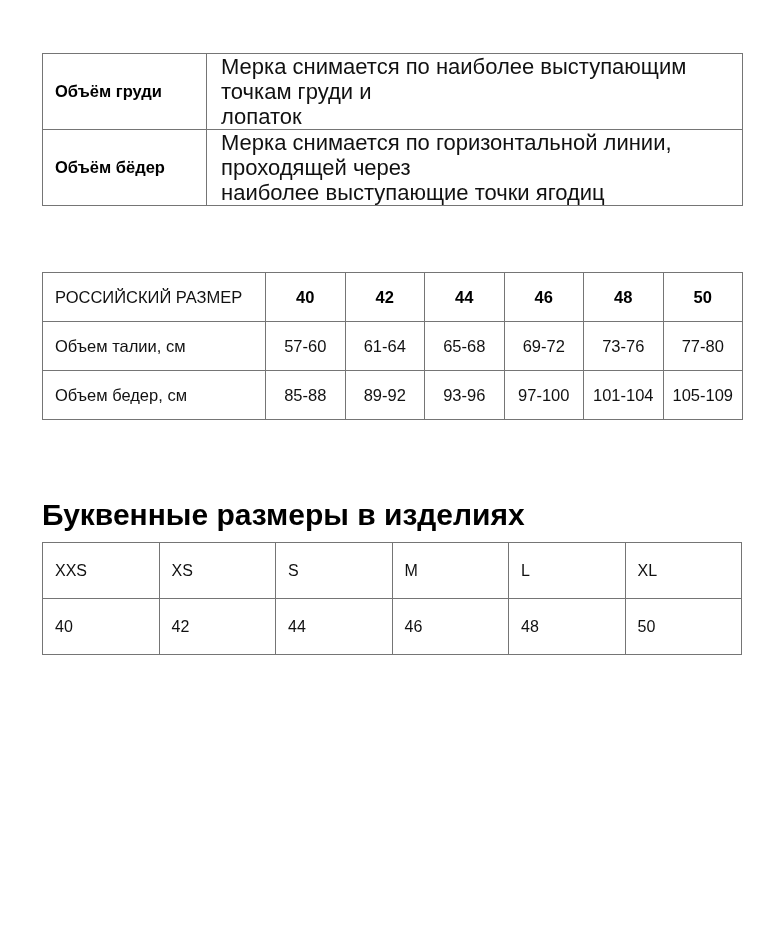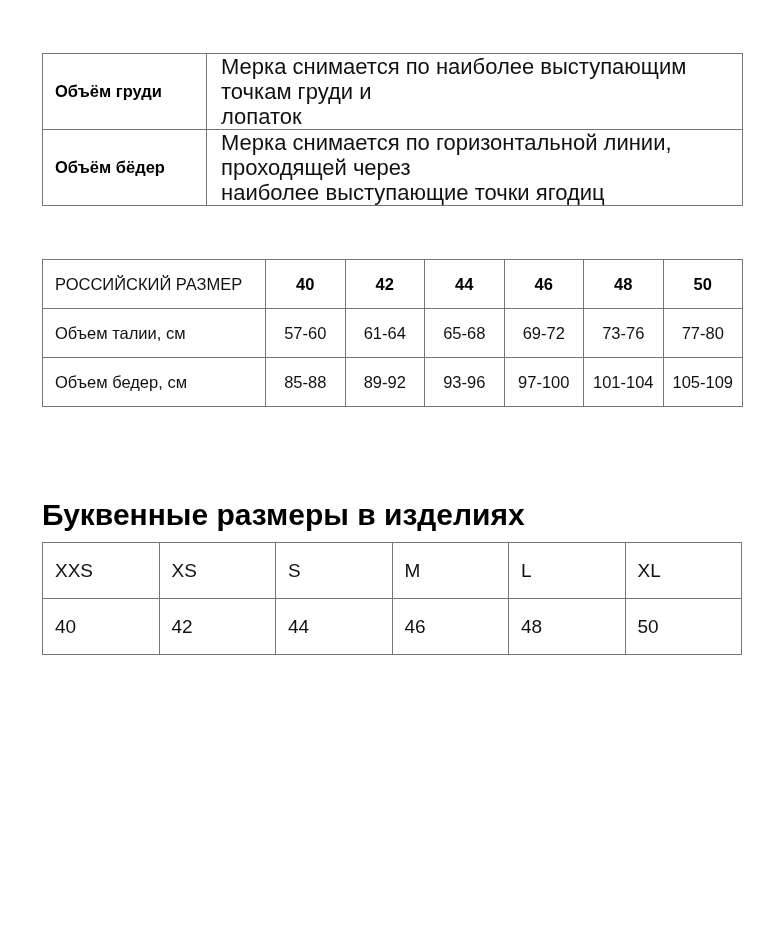--- a/index.html
+++ b/index.html
@@ -15,38 +15,38 @@
   td, th { border: 1px solid #757575; font-weight: normal; background: #ffffff; overflow: hidden; }
 
   
   .t1 { position: absolute; left: 42px; top: 53px; width: 701px; }
   .t1 td { height: 61px; vertical-align: middle; }
   .t1 .label-cell { width: 164px; font-weight: bold; font-size: 16.5px; padding-left: 12px; color: #000000; }
   .t1 .desc-cell { font-size: 22px; padding-left: 14px; padding-right: 10px; }
   .t1 .desc-line { line-height: 25px; }
 
   
-  .t2 { position: absolute; left: 42px; top: 259px; width: 701px; padding-left: 44px; }
+  .t2 { position: absolute; left: 42px; top: 272px; width: 701px; padding-left: 44px; }
   .t2 th, .t2 td { height: 49px; vertical-align: middle; font-size: 16.5px; }
   .t2 .left-cell { width: 223px; text-align: left; padding-left: 12px; }
   .t2 .num-head { font-weight: bold; text-align: center; color: #000000; }
   .t2 .val-cell { text-align: center; }
 
   
   .section-heading {
     position: absolute; left: 42px;
     font-size: 30px; font-weight: bold; color: #000000;
     line-height: 26px; white-space: nowrap;
   }
   .h-letters { top: 502px; }
   .h-shoes { top: 691px; }
 
   
   .t3 { position: absolute; left: 42px; top: 542px; width: 700px; }
-  .t3 td { height: 56px; vertical-align: middle; font-size: 19px; text-align: left; padding-left: 12px; }
+  .t3 td { height: 56px; vertical-align: middle; font-size: 16px; text-align: left; padding-left: 12px; }
 
   
   .t4 { position: absolute; left: 41px; top: 730px; width: 700px; }
   .t4 th, .t4 td { height: 46px; vertical-align: middle; font-size: 16.5px; text-align: center; }
   .t4 col.c1 { width: 165px; }
   .t4 col.c2 { width: 139px; }
   .t4 col.c3 { width: 134px; }
   .t4 col.c4 { width: 138px; }
   .t4 col.c5 { width: 124px; }
 </style>

